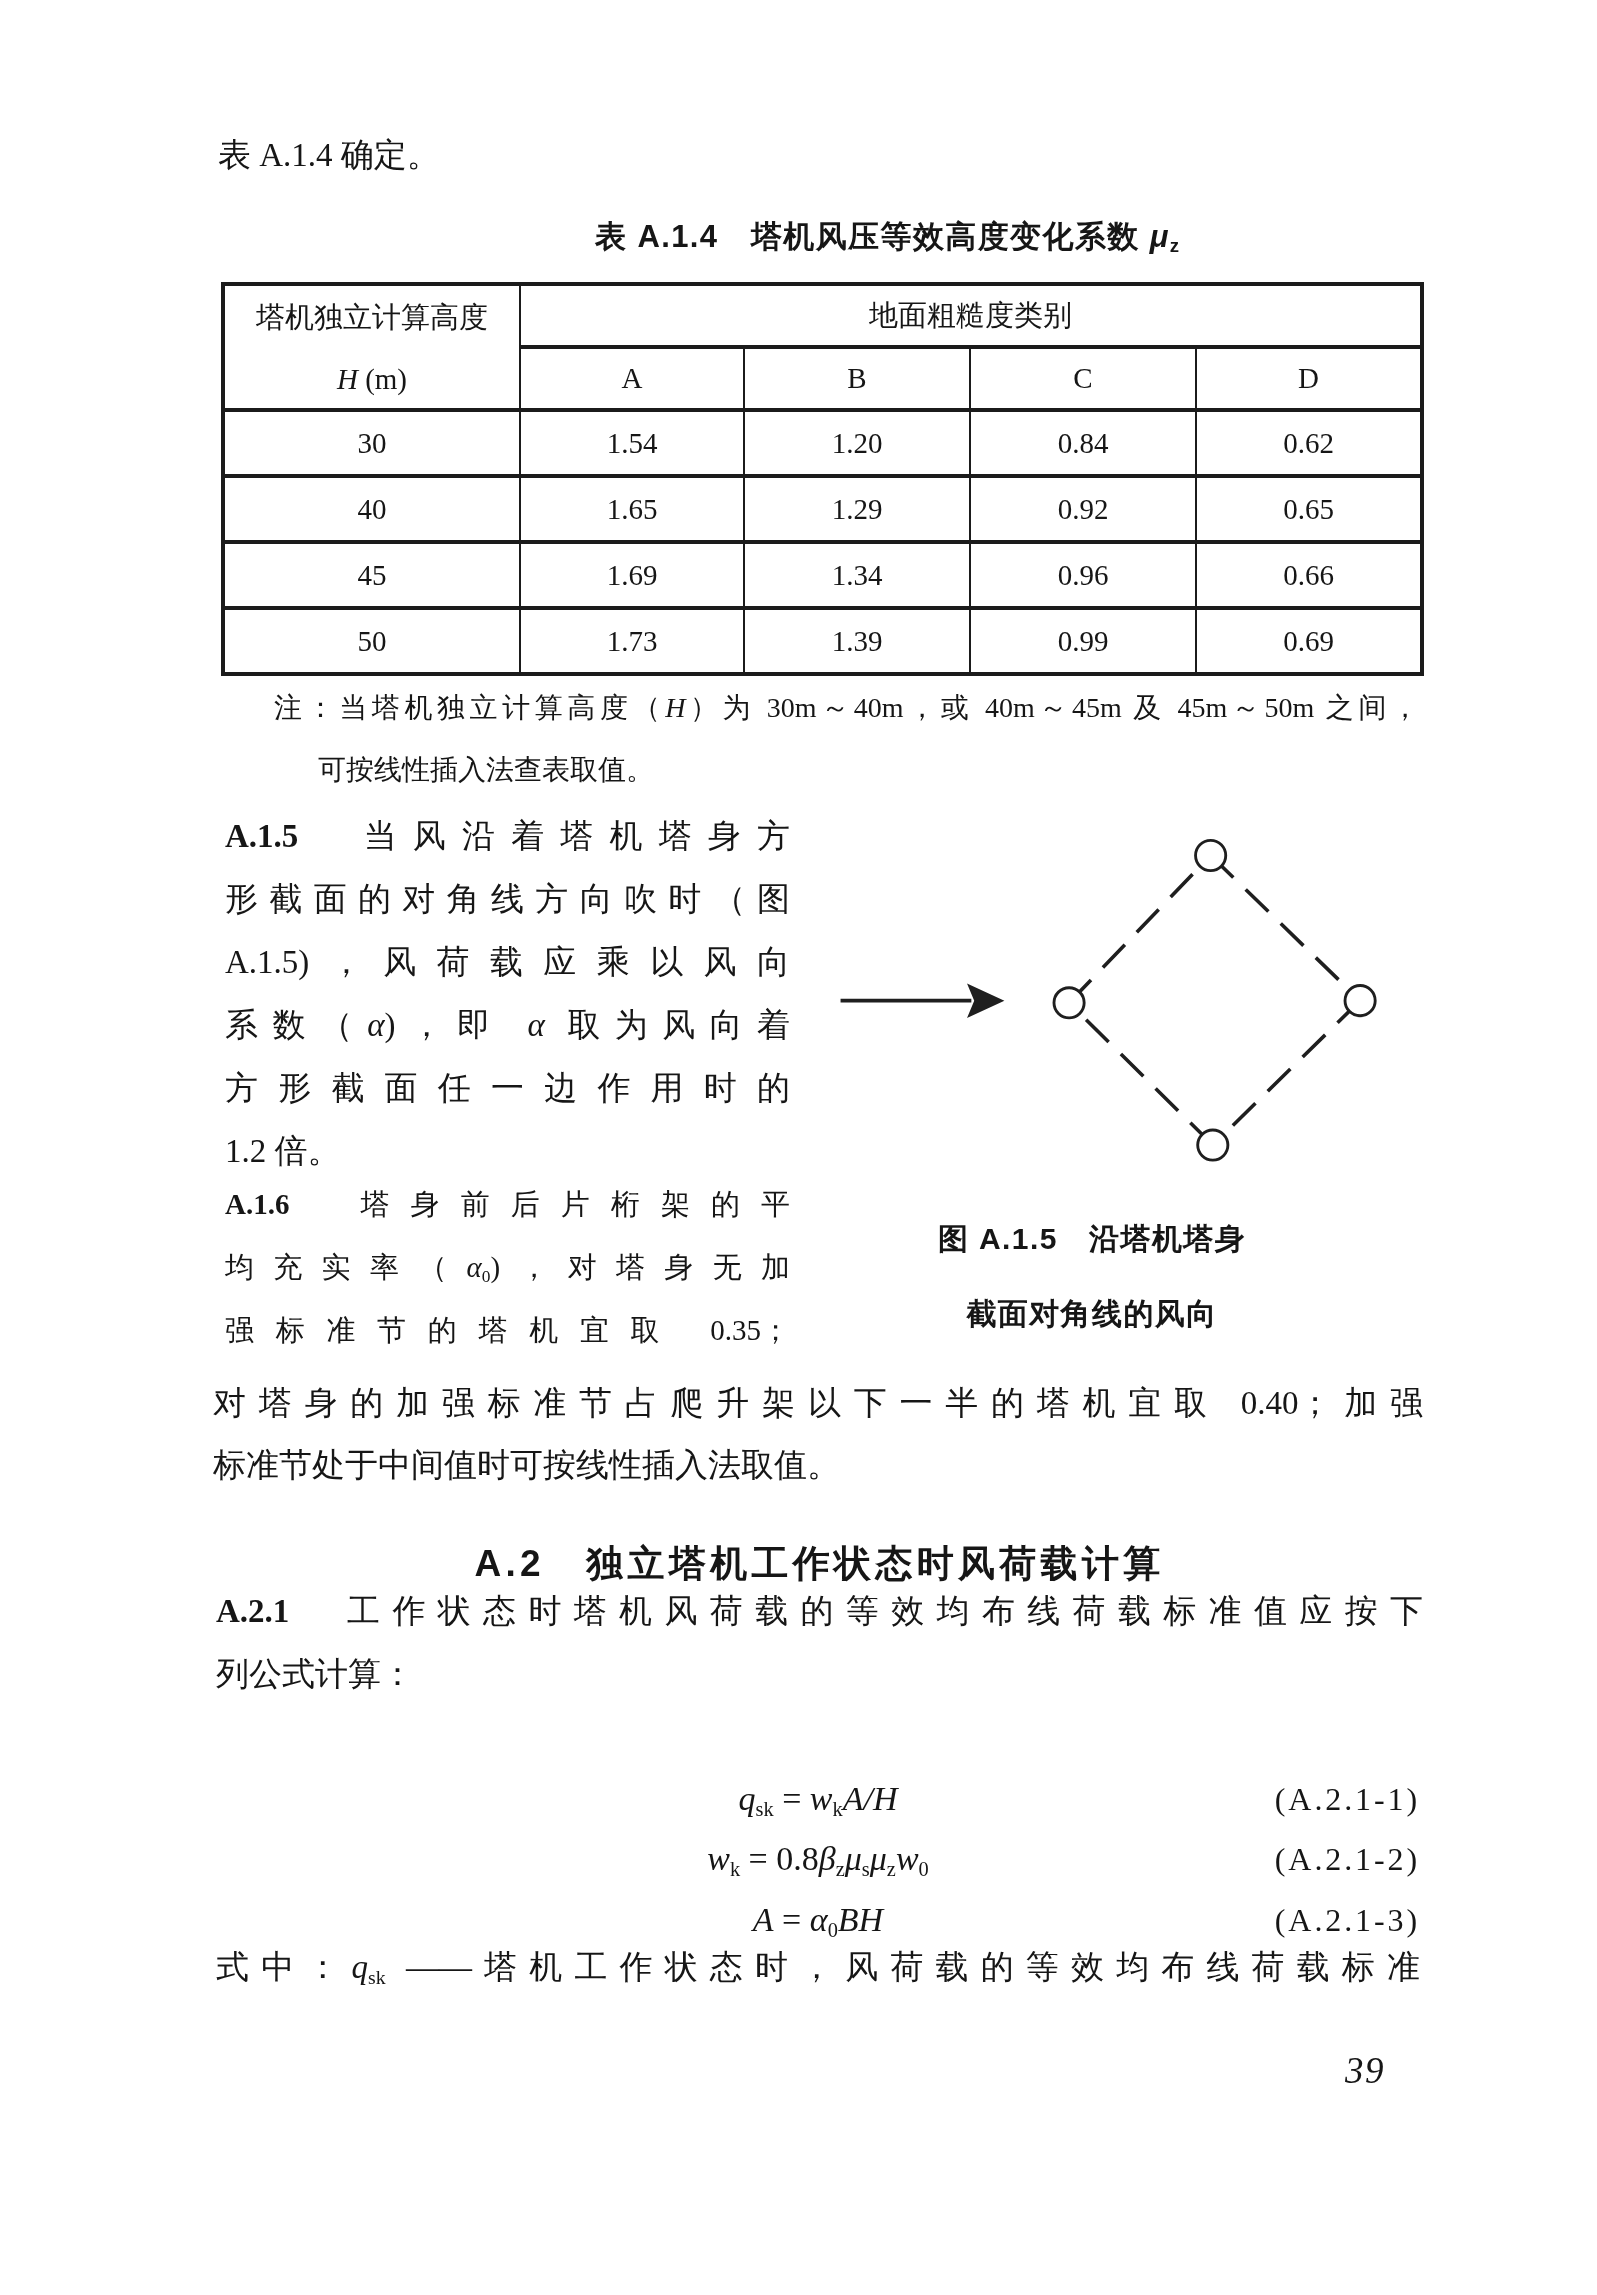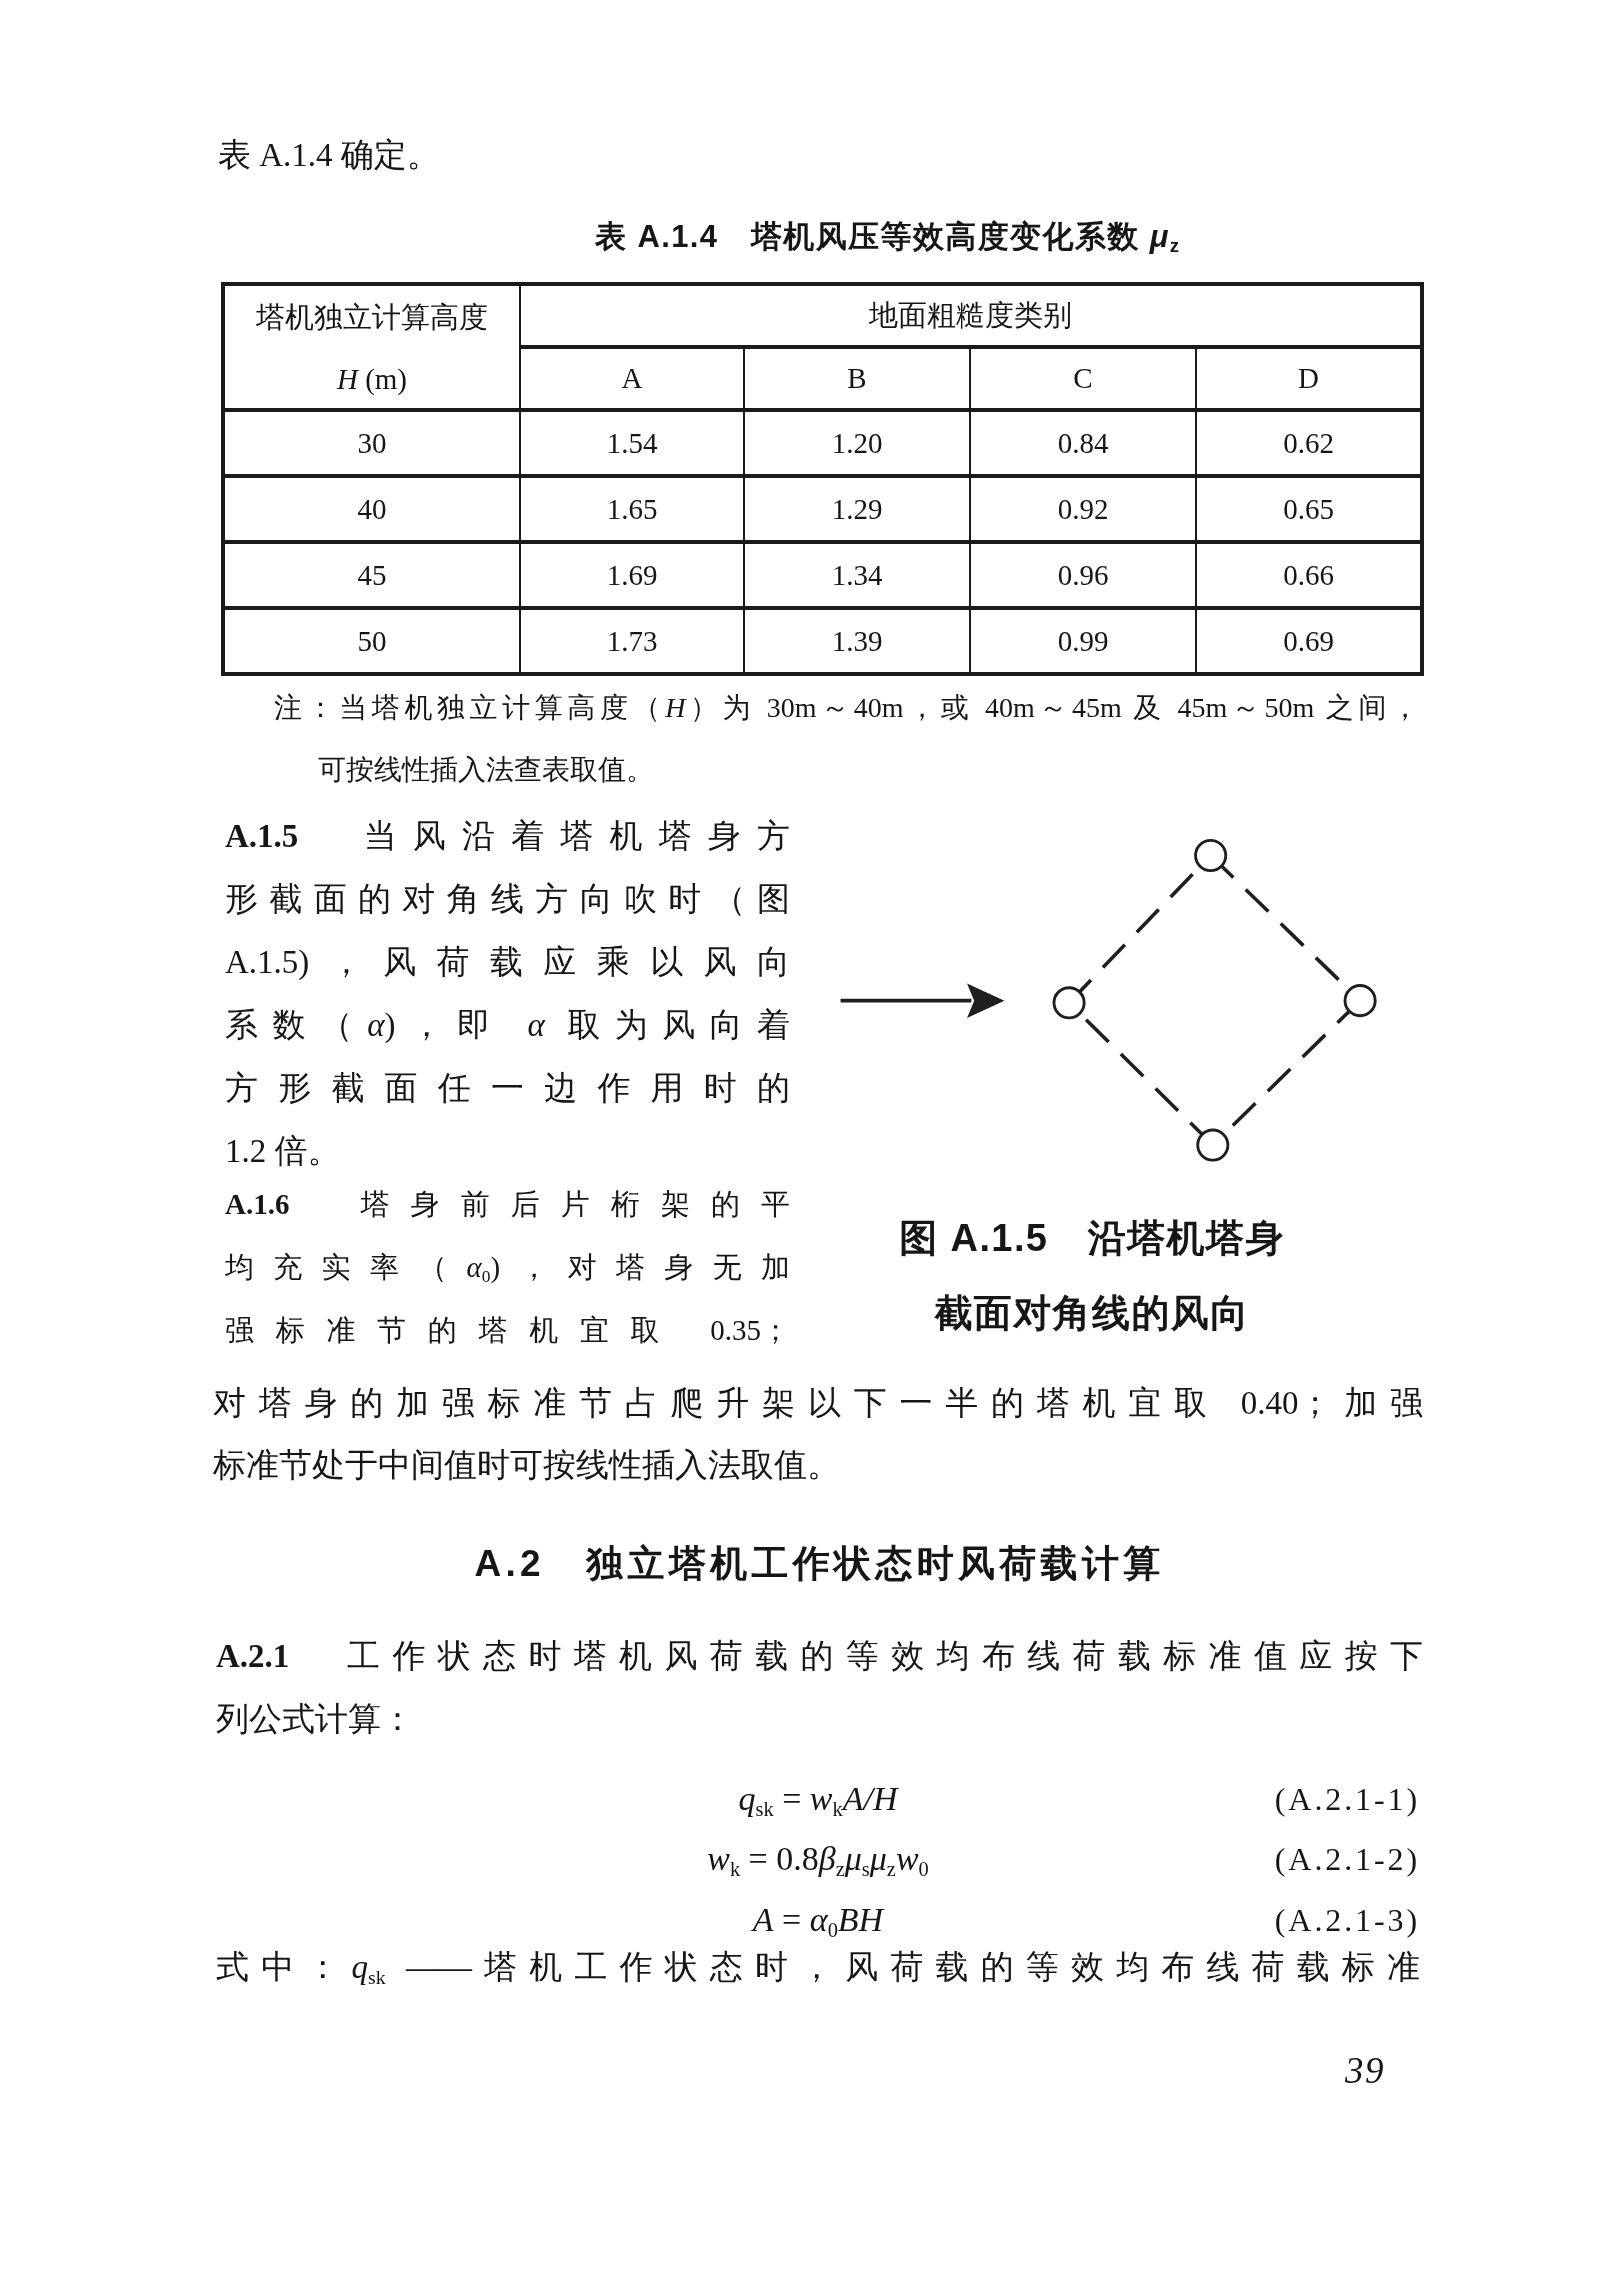--- a/index.html
+++ b/index.html
@@ -36,36 +36,36 @@
   #note1{left:274px;top:691px;width:1145px;font-size:28px;line-height:1.2;}
   #note2{left:318px;top:753px;font-size:28px;line-height:1.2;}
 
   
   #a15{left:225px;top:805px;width:565px;}
   #a15 .pline{height:63px;line-height:63px;font-size:33px;}
   #a15 .pline.short{text-align:left;text-align-last:left;}
 
   
   #fig-svg{left:819px;top:805px;}
-  #fig-caption{left:855px;top:1201px;width:474px;text-align:center;font-size:38px;line-height:75px;letter-spacing:1.4px;}
+  #fig-caption{left:855px;top:1201px;width:474px;text-align:center;font-size:30px;line-height:75px;letter-spacing:1.4px;}
 
   
   #a16{left:225px;top:1173px;width:565px;}
   #a16 .pline{height:63px;line-height:63px;font-size:29px;}
 
   
   #a16full{left:213px;top:1372px;width:1210px;}
   #a16full .pline{height:62px;line-height:62px;font-size:33px;}
   #a16full .pline.short{text-align:left;text-align-last:left;}
 
   
   #a2-heading{left:216px;top:1539px;width:1207px;text-align:center;font-size:37px;letter-spacing:4.3px;}
 
   
-  #a21{left:216px;top:1625px;width:1207px;}
+  #a21{left:216px;top:1580px;width:1207px;}
   #a21 .pline{height:63px;line-height:63px;font-size:33px;}
   #a21 .pline.short{text-align:right;text-align-last:left;}
 
   
   .formula-row{left:216px;width:1204px;height:60px;line-height:60px;font-size:34px;}
   .f-body{position:absolute;left:0;right:0;text-align:center;}
   .f-num{position:absolute;right:0;top:0;font-size:32px;letter-spacing:2.9px;text-align:center;}
 
   
   #where-line{left:216px;top:1948px;width:1204px;font-size:33px;line-height:1.2;}

